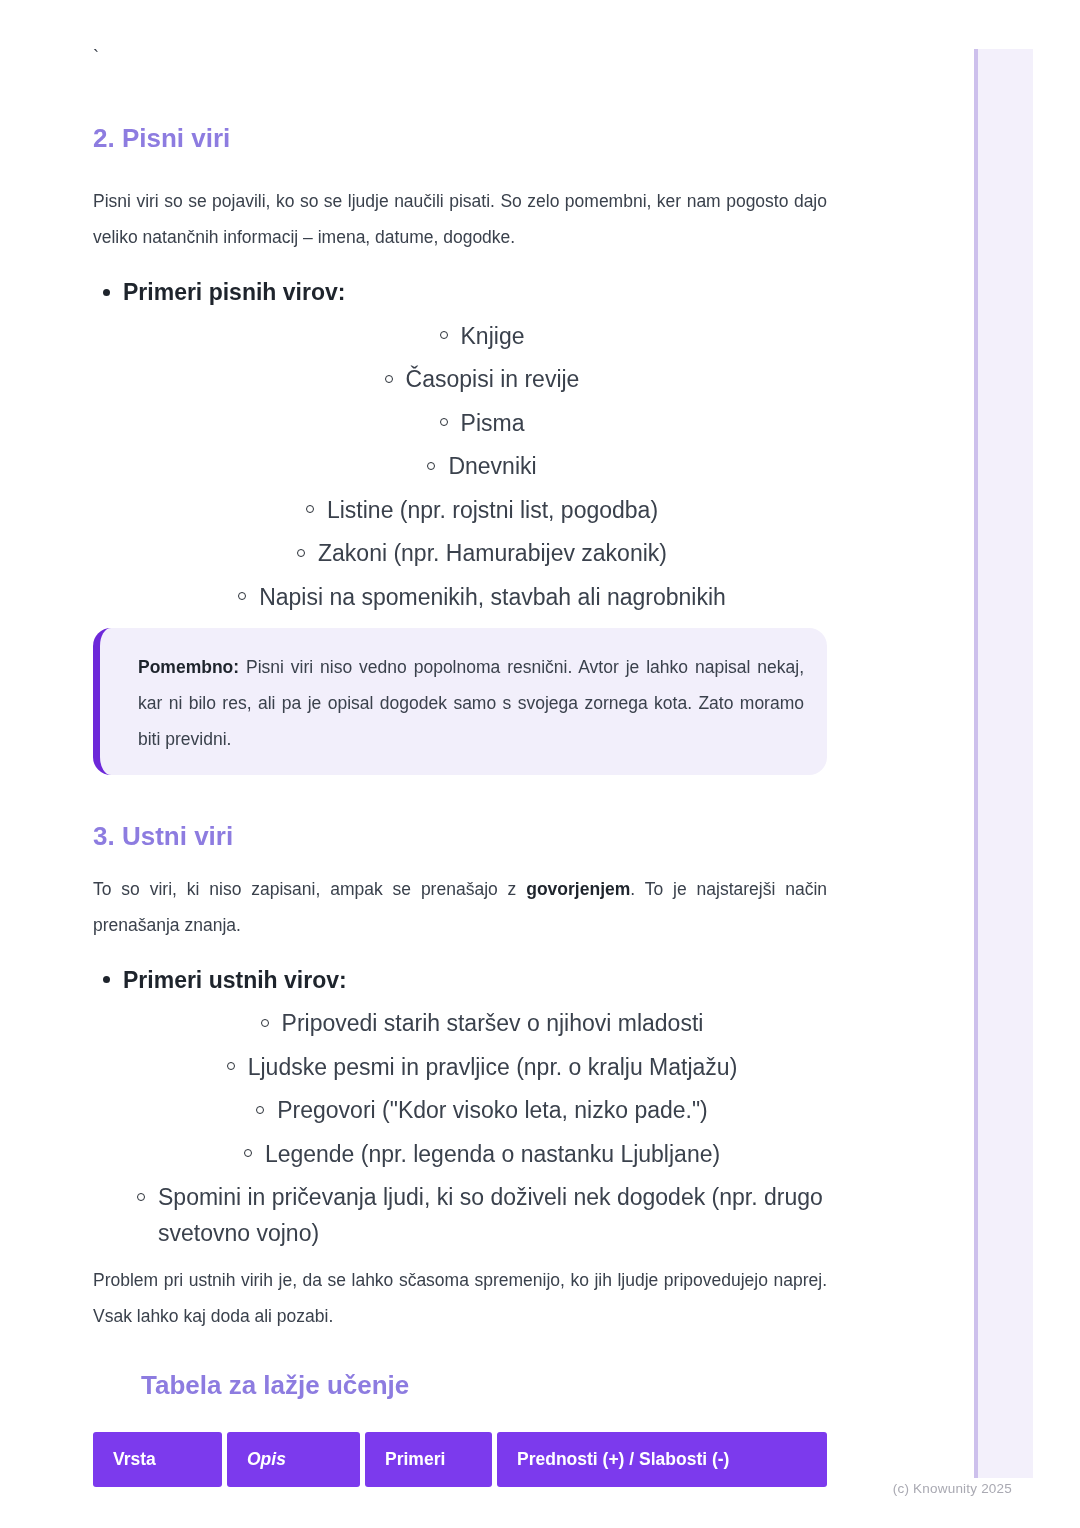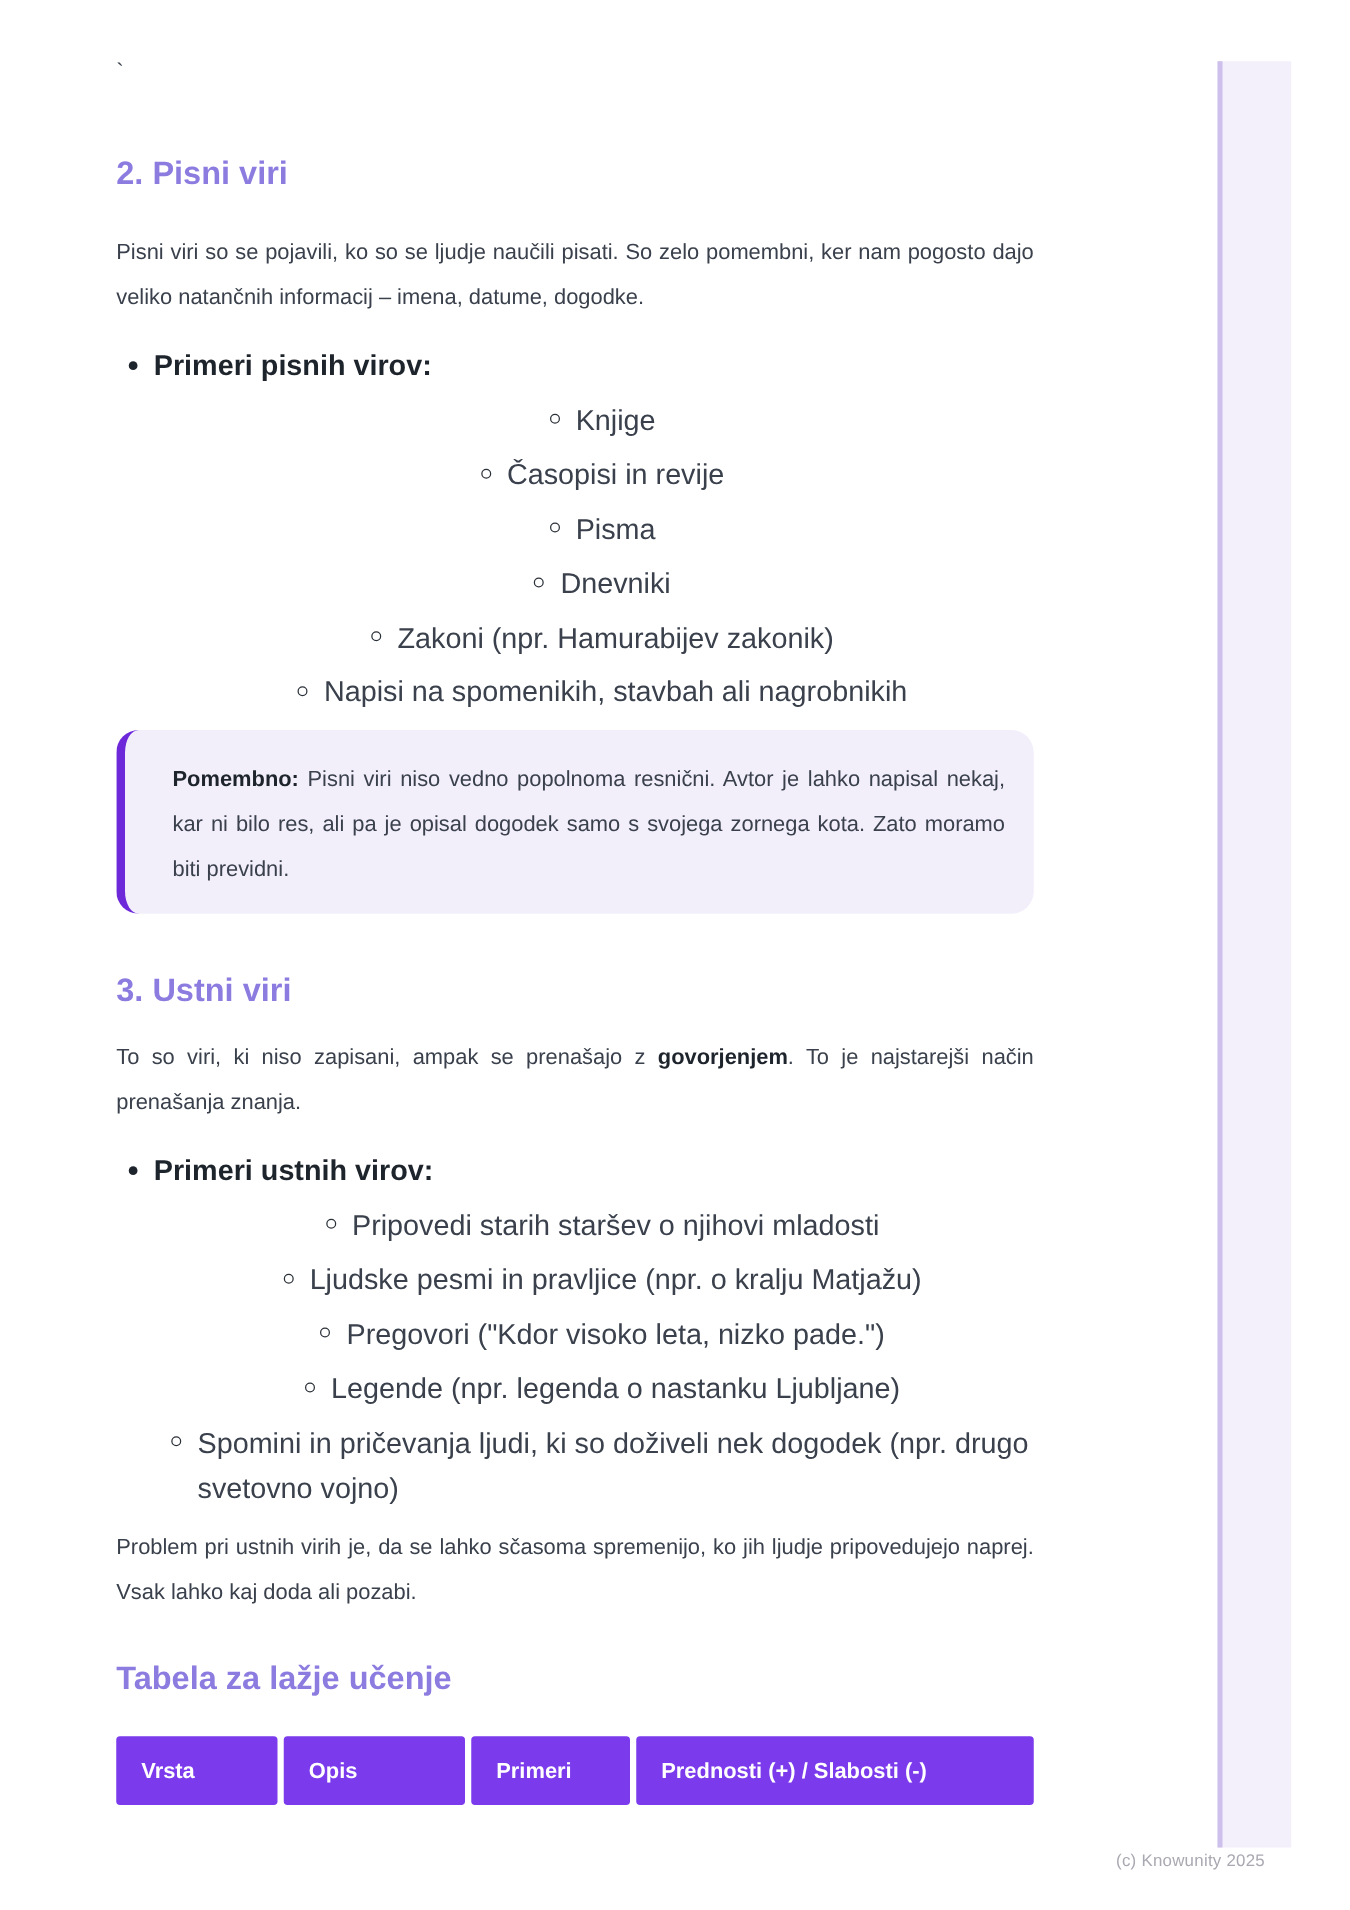--- a/index.html
+++ b/index.html
@@ -25,21 +25,21 @@
   }
   h2.sec-heading {
     font-size: 26px;
     line-height: 32px;
     font-weight: 700;
     color: var(--heading_purple, #8d7ce0);
     margin: 0;
   }
   #heading-pisni   { margin-top: 54px; }
   #heading-ustni   { margin-top: 45px; }
-  #heading-tabela  { margin-top: 35px; }
+  #heading-tabela  { margin-top: 35px; margin-left: 48px; }
   p.body-par {
     font-size: 17.5px;
     line-height: 36px;
     text-align: justify;
     margin: 0;
   }
   #par-pisni  { margin-top: 29px; }
   #par-ustni  { margin-top: 19px; }
   #par-problem{ margin-top: 11px; }
   .list { margin-top: 19px; }
@@ -87,21 +87,21 @@
     font-weight: 700;
     font-size: 17.5px;
     height: 55px;
     display: flex;
     align-items: center;
     padding-left: 20px;
     border-radius: 3px;
     box-sizing: border-box;
   }
   .th-1 { width: 129px; }
-  .th-2 { width: 145px; }
+  .th-2 { width: 133px; font-style: italic; }
   .th-3 { width: 127px; }
   .th-4 { flex: 1; }
   .side-strip {
     position: absolute;
     left: 974px; top: 49px;
     width: 59px; height: 1429px;
     background: var(--strip_bg, #f3f0fb);
     border-left: 4px solid var(--strip_border, #cdc0ec);
     box-sizing: border-box;
     z-index: 1;
@@ -160,20 +160,26 @@
     <div class="li li-l2">
       <span class="marker">
           <span class="ring"></span>
         </span>
       <span>Dnevniki</span>
     </div>
     <div class="li li-l2">
       <span class="marker">
           <span class="ring"></span>
         </span>
+      <span>Listine (npr. rojstni list, pogodba)</span>
+    </div>
+    <div class="li li-l2">
+      <span class="marker">
+          <span class="ring"></span>
+        </span>
       <span>Zakoni (npr. Hamurabijev zakonik)</span>
     </div>
     <div class="li li-l2">
       <span class="marker">
           <span class="ring"></span>
         </span>
       <span>Napisi na spomenikih, stavbah ali nagrobnikih</span>
     </div>
   </div>
 

